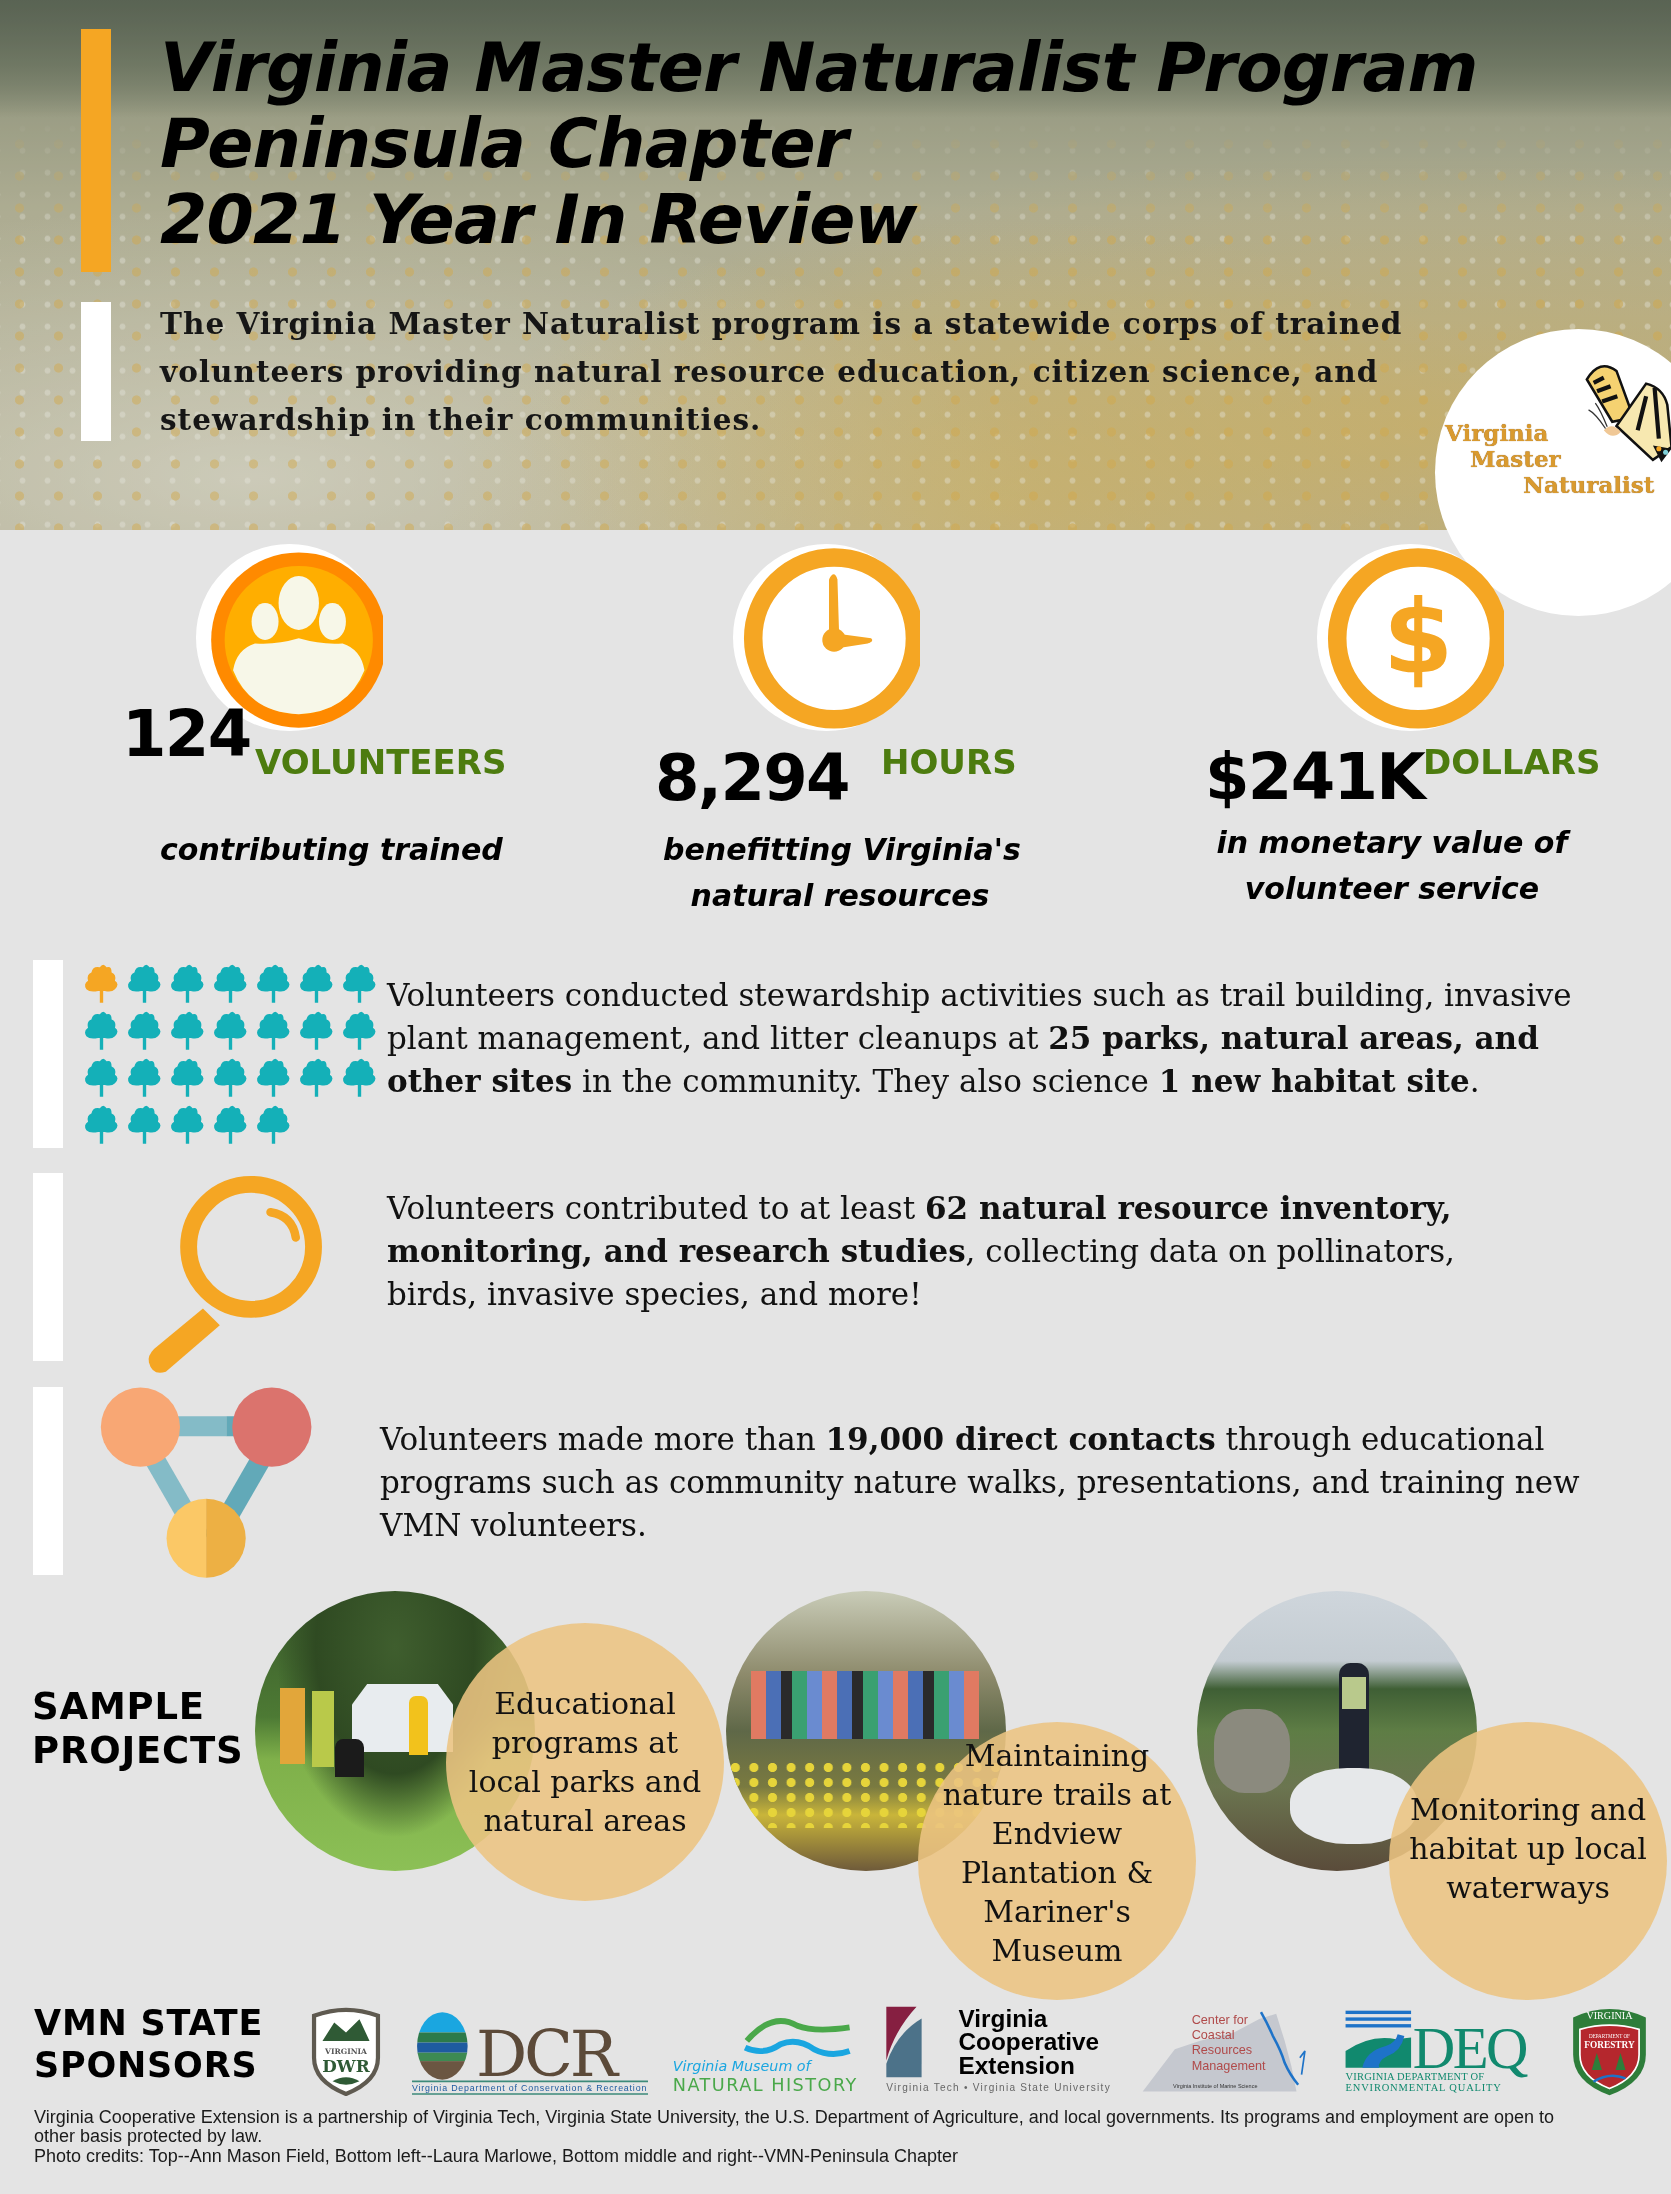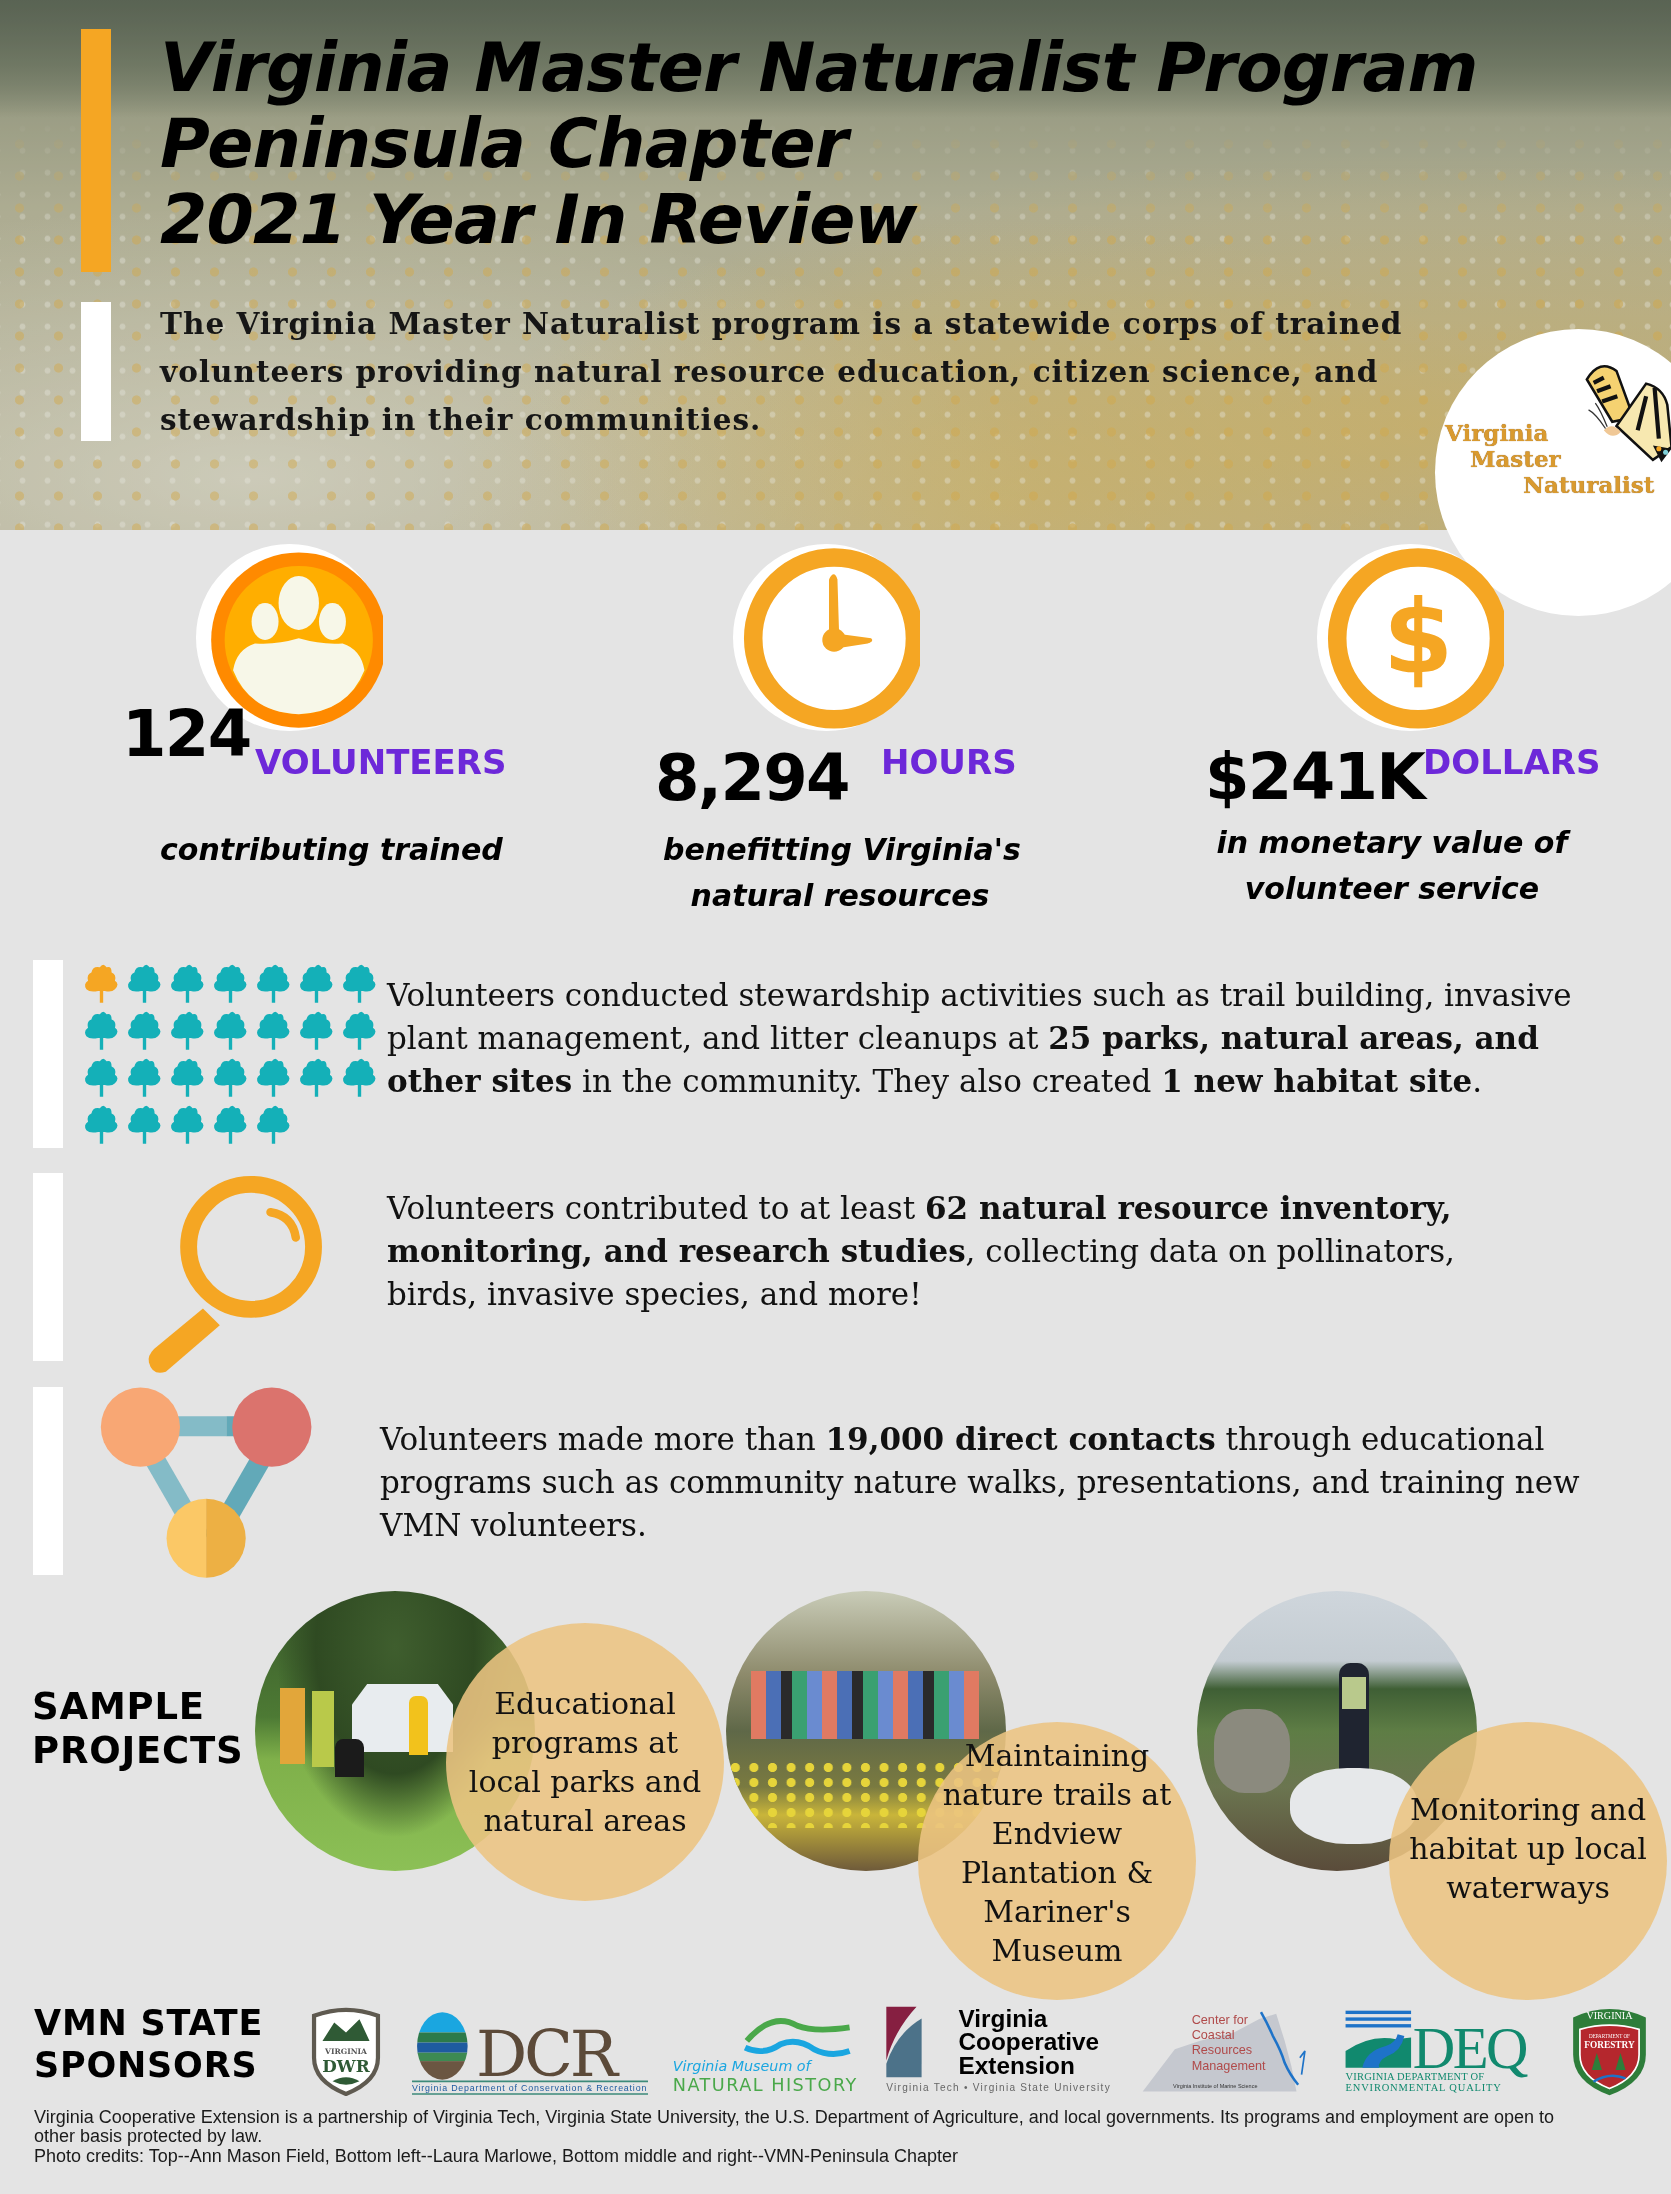--- a/index.html
+++ b/index.html
@@ -71,21 +71,21 @@
     background: #ffffff;
   }
   .stat-icon svg { position: absolute; left: 0; top: 0; }
   .stat-num {
     position: absolute; font-family: "DejaVu Sans", sans-serif; font-weight: bold;
     font-size: 64px; line-height: 68px; letter-spacing: -1.7px; color: #000;
     white-space: nowrap;
   }
   .stat-unit {
     position: absolute; font-family: "DejaVu Sans", sans-serif; font-weight: bold;
-    font-size: 34px; line-height: 37px; color: #6d28d9; white-space: nowrap;
+    font-size: 34px; line-height: 37px; color: #4d7c0f; white-space: nowrap;
   }
   .stat-caption {
     position: absolute; font-family: "DejaVu Sans", sans-serif; font-weight: bold; font-style: italic;
     font-size: 30px; line-height: 46px; text-align: center; color: #000; white-space: nowrap;
   }
 
   
   .row-bar { position: absolute; left: 33px; width: 30px; background: #ffffff; }
   .fact-text {
     position: absolute; font-family: "DejaVu Serif", serif;
@@ -282,21 +282,21 @@
     <span><svg viewBox="0 0 44 48">
         <path d="M20 6 Q24 0 28 6 Q34 4 34 12 Q40 14 38 22 Q44 26 38 32 Q34 36 26 34 L24 34 L24 48 L20 48 L20 34 L18 34 Q8 36 4 32 Q0 26 6 22 Q4 14 10 12 Q12 4 20 6 Z" fill="#14b0b8"></path>
       </svg></span>
     <span><svg viewBox="0 0 44 48">
         <path d="M20 6 Q24 0 28 6 Q34 4 34 12 Q40 14 38 22 Q44 26 38 32 Q34 36 26 34 L24 34 L24 48 L20 48 L20 34 L18 34 Q8 36 4 32 Q0 26 6 22 Q4 14 10 12 Q12 4 20 6 Z" fill="#14b0b8"></path>
       </svg></span>
     <span><svg viewBox="0 0 44 48">
         <path d="M20 6 Q24 0 28 6 Q34 4 34 12 Q40 14 38 22 Q44 26 38 32 Q34 36 26 34 L24 34 L24 48 L20 48 L20 34 L18 34 Q8 36 4 32 Q0 26 6 22 Q4 14 10 12 Q12 4 20 6 Z" fill="#14b0b8"></path>
       </svg></span>
   </div>
-<p class="fact-text" id="fact-0" style="left:387px; top:974px; width:1249px;"><span>Volunteers conducted stewardship activities such as trail building, invasive plant management, and litter cleanups at </span><b>25 parks, natural areas, and other sites</b><span> in the community.  They also created </span><b>1 new habitat site</b><span>.</span></p>
+<p class="fact-text" id="fact-0" style="left:387px; top:974px; width:1249px;"><span>Volunteers conducted stewardship activities such as trail building, invasive plant management, and litter cleanups at </span><b>25 parks, natural areas, and other sites</b><span> in the community.  They also science </span><b>1 new habitat site</b><span>.</span></p>
 
 <div class="row-bar" style="top:1173px; height:188px;"></div>
 <svg style="position:absolute; left:127px; top:1165px;" width="211" height="211" viewBox="0 0 250 250">
   <circle cx="147" cy="97" r="74" fill="none" stroke="#f5a623" stroke-width="20"></circle>
   <path d="M170 56 Q196 60 200 86" fill="none" stroke="#f5a623" stroke-width="10" stroke-linecap="round"></path>
   <path d="M90 170 L110 190 L46 245 Q30 250 26 234 Q24 226 32 218 Z" fill="#f5a623"></path>
 </svg>
 <p class="fact-text" id="fact-1" style="left:387px; top:1187px; width:1165px;"><span>Volunteers contributed to at least </span><b>62 natural resource inventory, monitoring, and research studies</b><span>, collecting data on pollinators, birds, invasive species, and more!</span></p>
 
 <div class="row-bar" style="top:1387px; height:188px;"></div>

